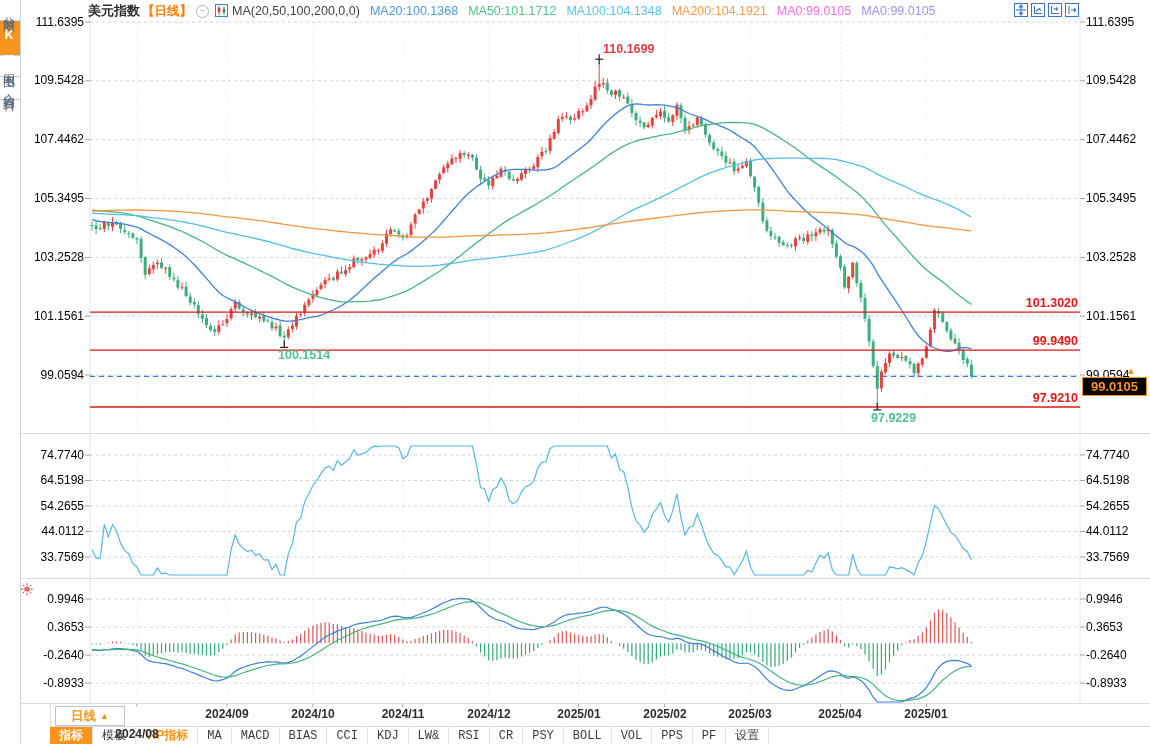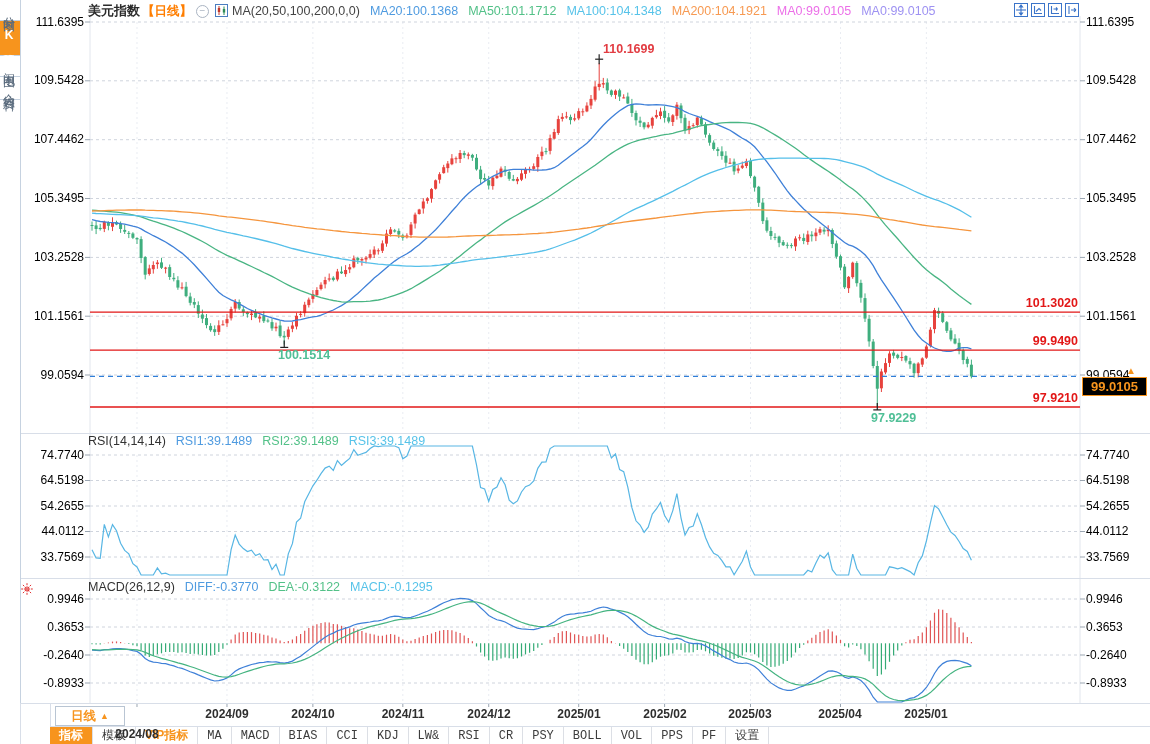--- a/index.html
+++ b/index.html
@@ -871,41 +871,35 @@
         </svg></span>
       <span><svg class="tr-ic" viewBox="0 0 14 14">
           <rect x="0.5" y="0.5" width="13" height="13" fill="#fff" stroke="#3b74c9"></rect>
           <g stroke="#3b74c9" fill="none" stroke-width="1.1">
             <line x1="4" y1="3" x2="4" y2="11"></line>
             <path d="M6 7h5m0 0L9 5.2M11 7L9 8.8"></path>
           </g>
         </svg></span>
     </div>
 
-  <div class="hdr" style="left:88px;top:434px;">
-    <span class="dimtxt" style="color:#333;">RSI(14,14,14)</span><span id="rsi-vals"><span style="color: rgb(79, 155, 224);">RSI1:39.1489</span><span style="color: rgb(83, 193, 136);">RSI2:39.1489</span><span style="color: rgb(87, 195, 233);">RSI3:39.1489</span></span>
-  </div>
 
   <span class="gear"><svg width="12" height="12">
         <circle cx="6" cy="6" r="2" fill="none" stroke="#e03030" stroke-width="1.2"></circle>
         <circle cx="6" cy="6" r="0.9" fill="#e03030"></circle>
         <g stroke="#e03030" stroke-width="1">
           <line x1="6" y1="0.2" x2="6" y2="2.2"></line>
           <line x1="6" y1="9.8" x2="6" y2="11.8"></line>
           <line x1="0.2" y1="6" x2="2.2" y2="6"></line>
           <line x1="9.8" y1="6" x2="11.8" y2="6"></line>
           <line x1="1.9" y1="1.9" x2="3.3" y2="3.3"></line>
           <line x1="8.7" y1="8.7" x2="10.1" y2="10.1"></line>
           <line x1="10.1" y1="1.9" x2="8.7" y2="3.3"></line>
           <line x1="3.3" y1="8.7" x2="1.9" y2="10.1"></line>
         </g>
       </svg></span>
-  <div class="hdr" style="left:88px;top:580px;">
-    <span class="dimtxt" style="color:#333;">MACD(26,12,9)</span><span id="macd-vals"><span style="color: rgb(79, 155, 224);">DIFF:-0.3770</span><span style="color: rgb(83, 193, 136);">DEA:-0.3122</span><span style="color: rgb(87, 195, 233);">MACD:-0.1295</span></span>
-  </div>
 
   <div id="price-badge">99.0105</div>
   <div id="price-arrow">▲</div>
 
   <div id="period-btn">
     <span class="plab">日线</span>
     <span class="parr">▲</span>
   </div>
   <div id="tabbar">
       <div class="tab active">指标</div>

